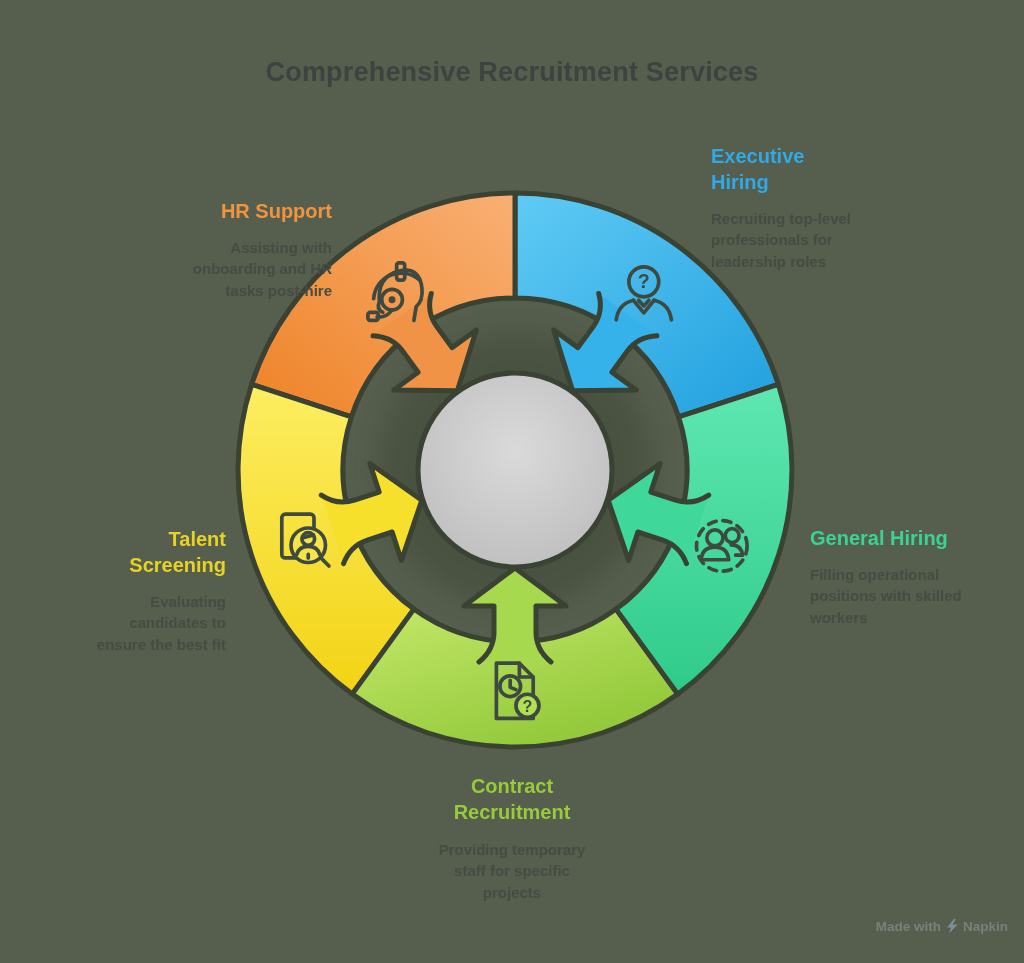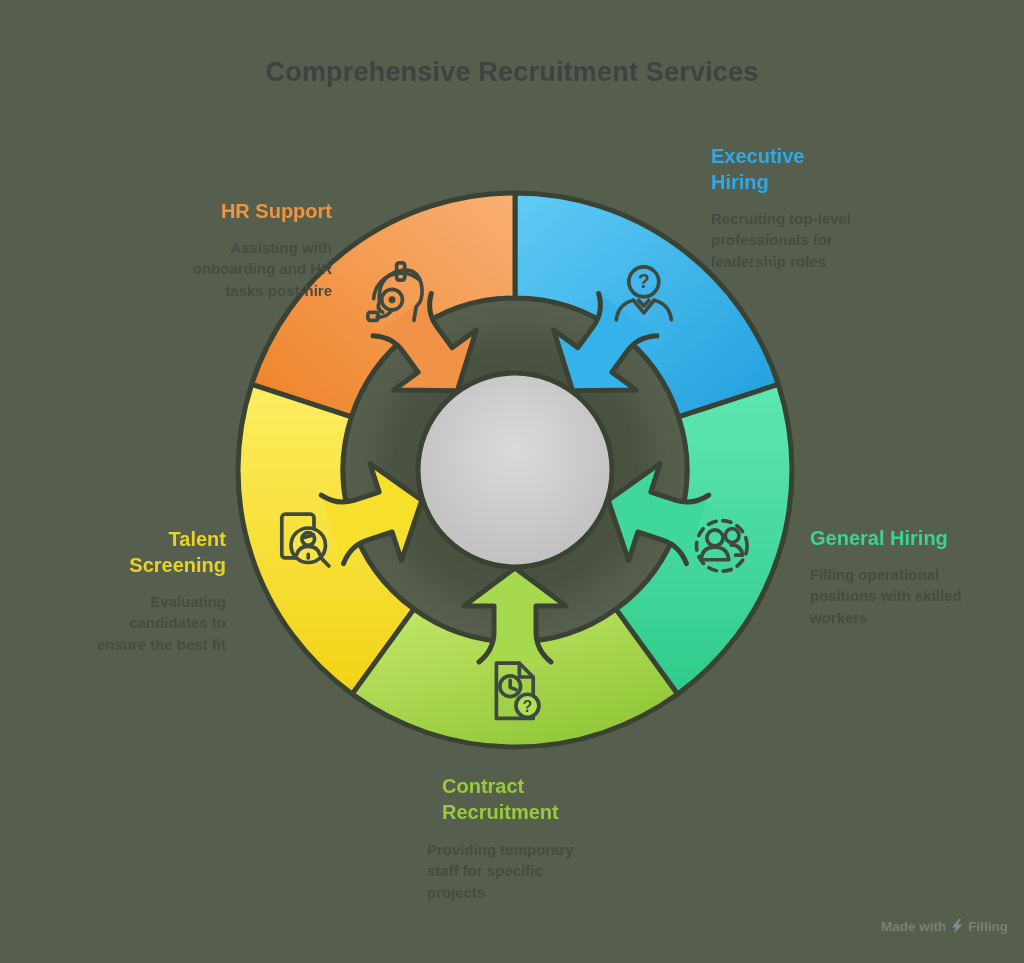--- a/index.html
+++ b/index.html
@@ -11,21 +11,21 @@
   #diagram-svg{position:absolute;left:0;top:0;}
   .page-title{
     position:absolute;top:57px;left:0;width:1024px;text-align:center;
     font-size:27px;font-weight:bold;color:#3d4341;letter-spacing:.2px;
   }
   .sec{position:absolute;}
   .sec .lbl{font-size:20px;font-weight:bold;line-height:1.3;}
   .sec .desc{font-size:15px;font-weight:600;line-height:1.42;color:#454c43;margin-top:13px;}
   .align-r{text-align:right;margin-top:48px;}
   .align-l{text-align:left;}
-  .align-c{}
+  .align-c{text-align:center;}
   #sec-hr{left:120px;top:150px;width:212px;}
   #sec-exec{left:711px;top:122px;width:160px;}
   #sec-exec .lbl{width:112px;margin-top:21px;}
   #sec-exec .desc{width:152px;}
   #sec-general{left:810px;top:493px;width:170px;margin-top:32px;}
   #sec-general .desc{width:160px;}
   #sec-contract{left:402px;top:773px;width:220px;}
   #sec-contract .lbl{width:140px;margin:0 auto;}
   #sec-contract .desc{width:170px;margin:14px auto 0;}
   #sec-talent{left:76px;top:478px;width:150px;}
@@ -176,16 +176,16 @@
   <div class="sec align-r" id="sec-talent">
     <div class="lbl" style="color: rgb(231, 210, 38);">Talent Screening</div>
     <div class="desc">Evaluating candidates to ensure the best fit</div>
   </div>
 
   <div class="watermark">
     <span>Made with</span>
     <svg width="12" height="15" viewBox="0 0 12 15">
       <path d="M8 0 L1 8.5 H5 L3 14.5 L11.5 5.5 H6.5 L10 0 Z" fill="#7d95a3"></path>
     </svg>
-    <span>Filling</span>
+    <span>Napkin</span>
   </div>
 
 </div>
 
 </body></html>

